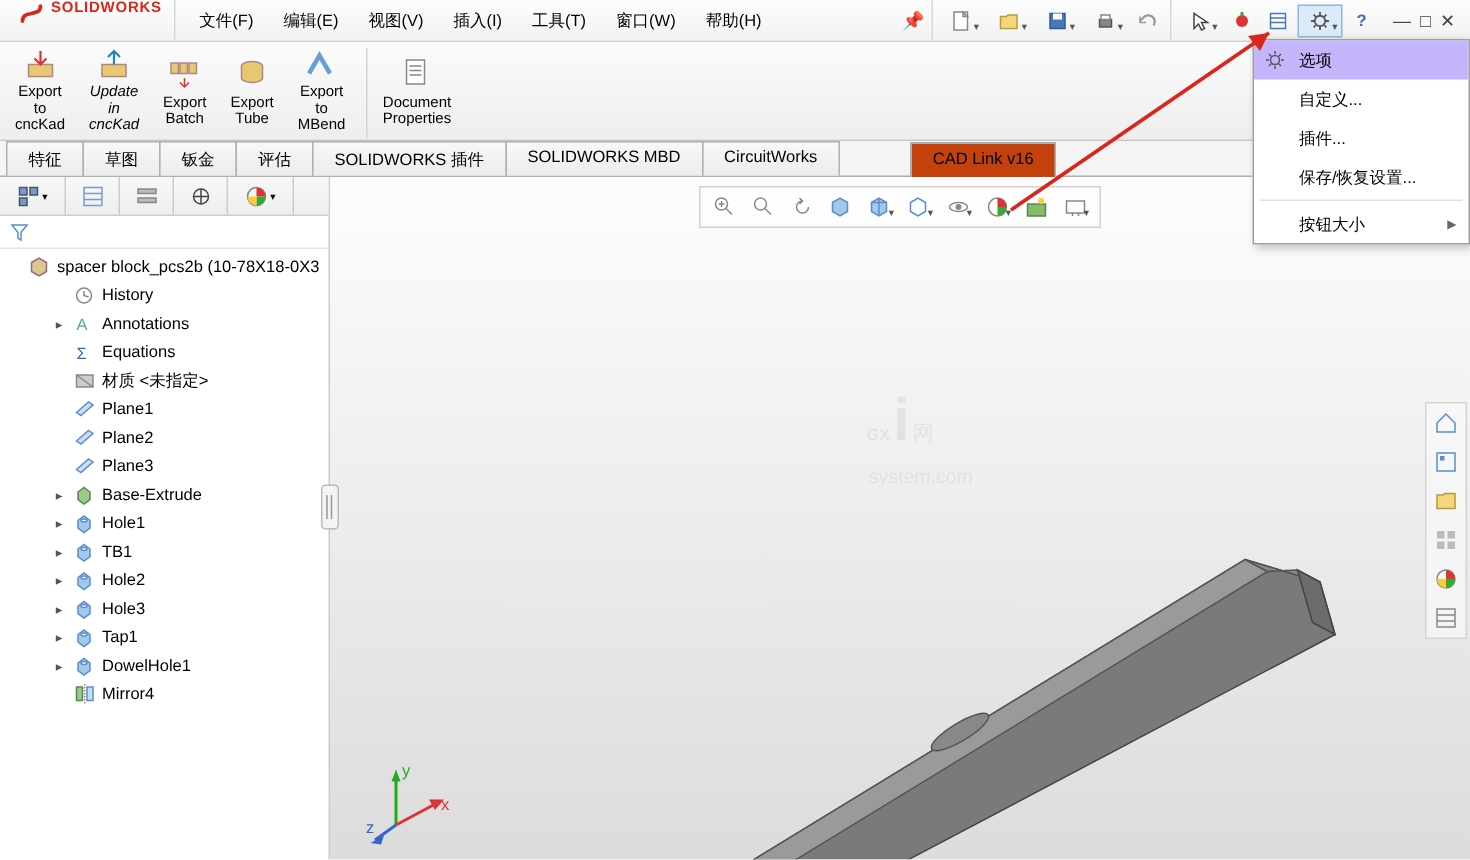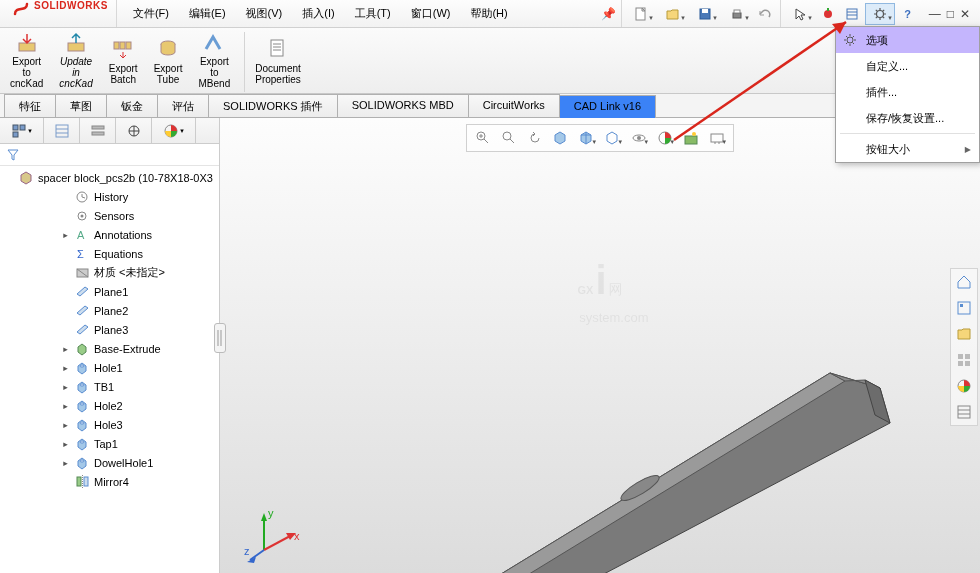--- a/index.html
+++ b/index.html
@@ -19,32 +19,32 @@
   .win-controls { display: flex; gap: 6px; padding: 0 6px; }
   .win-controls span { font-family: Arial; font-size: 12px; color: #444; }
   
   .ribbon { display: flex; height: 66px; border-bottom: 1px solid #c8c8c8; background: linear-gradient(#fbfbfb,#eee); padding: 2px 4px; }
   .ribbon-btn { display: flex; flex-direction: column; align-items: center; justify-content: center; padding: 2px 6px; margin-right: 4px; text-align: center; line-height: 1.1; cursor: default; }
   .ribbon-btn .riblabel { font-size: 10px; margin-top: 2px; }
   .ribbon-icon { width: 24px; height: 24px; display: flex; align-items: center; justify-content: center; }
   
   .tabstrip { display: flex; height: 24px; background: #f4f4f4; border-bottom: 1px solid #b0b0b0; padding-left: 4px; }
   .tab { padding: 4px 14px; border: 1px solid #b0b0b0; border-bottom: none; background: linear-gradient(#f8f8f8,#ececec); margin-right: -1px; font-size: 11px; cursor: default; }
-  .tab.active { background: #3b82f6; position: relative; top: 1px; z-index: 2; }
+  .tab.active { background: #c2410c; position: relative; top: 1px; z-index: 2; margin-left: 48px; }
   
   .workspace { display: flex; height: calc(573px - 28px - 66px - 24px); position: relative; }
   
   .feature-panel { width: 220px; background: #fff; border-right: 1px solid #ccc; display: flex; flex-direction: column; }
   .panel-tabs { display: flex; height: 26px; border-bottom: 1px solid #ccc; background: linear-gradient(#f8f8f8,#eee); }
   .ptab { flex: 0 0 36px; display: flex; align-items: center; justify-content: center; border-right: 1px solid #ccc; }
   .ptab.dd { flex: 0 0 44px; }
   .filter-row { height: 22px; border-bottom: 1px solid #e4e4e4; display: flex; align-items: center; padding-left: 6px; }
   .tree { overflow: auto; padding: 2px 15px; }
   .tree .node { display: flex; align-items: center; height: 19px; padding-left: 4px; gap: 4px; white-space: nowrap; }
-  .tree .node.l1 { padding-left: 20px; margin-left: 26px; }
+  .tree .node.l1 { padding-left: 20px; }
   .exp { width: 9px; height: 9px; display: inline-flex; align-items: center; justify-content: center; font-size: 9px; color: #555; }
   .ticon { width: 16px; height: 16px; display: inline-flex; align-items: center; justify-content: center; }
   
   .viewport { flex: 1; position: relative; background: linear-gradient(#fdfdfd, #e6e6e6 70%, #dcdcdc); overflow: hidden; }
   .vp-toolbar { position: absolute; top: 6px; left: 50%; transform: translateX(-50%); display: flex; gap: 2px; background: rgba(255,255,255,0.6); padding: 2px 4px; border: 1px solid #d0d0d0; }
   .vp-toolbar .tbtn { width: 24px; height: 22px; }
   .watermark { position: absolute; top: 140px; left: 50%; transform: translateX(-50%); font-size: 48px; font-weight: bold; color: rgba(0,0,0,0.06); display: flex; align-items: baseline; gap: 2px; }
   .watermark .sub { font-size: 14px; font-weight: normal; }
   .triad { position: absolute; left: 24px; bottom: 8px; }
   .model { position: absolute; left: 230px; bottom: -40px; }
@@ -342,30 +342,20 @@
             <span class="exp"></span>
             <span class="ticon">
               <svg width="15" height="15">
                 <circle cx="7" cy="8" r="5" fill="none" stroke="#888"></circle>
                 <path d="M7 5 L7 8 L10 9" stroke="#888" fill="none"></path>
               </svg>
             </span>
             <span>History</span>
           </div>
           <div class="node l1">
-            <span class="exp"></span>
-            <span class="ticon">
-              <svg width="15" height="15">
-                <circle cx="7" cy="8" r="4" fill="none" stroke="#888"></circle>
-                <circle cx="7" cy="8" r="1.5" fill="#888"></circle>
-              </svg>
-            </span>
-            <span>Sensors</span>
-          </div>
-          <div class="node l1">
             <span class="exp">▸</span>
             <span class="ticon">
               <svg width="15" height="15">
                 <text x="2" y="12" font-size="11" fill="#5a8">A</text>
               </svg>
             </span>
             <span>Annotations</span>
           </div>
           <div class="node l1">
             <span class="exp"></span>

